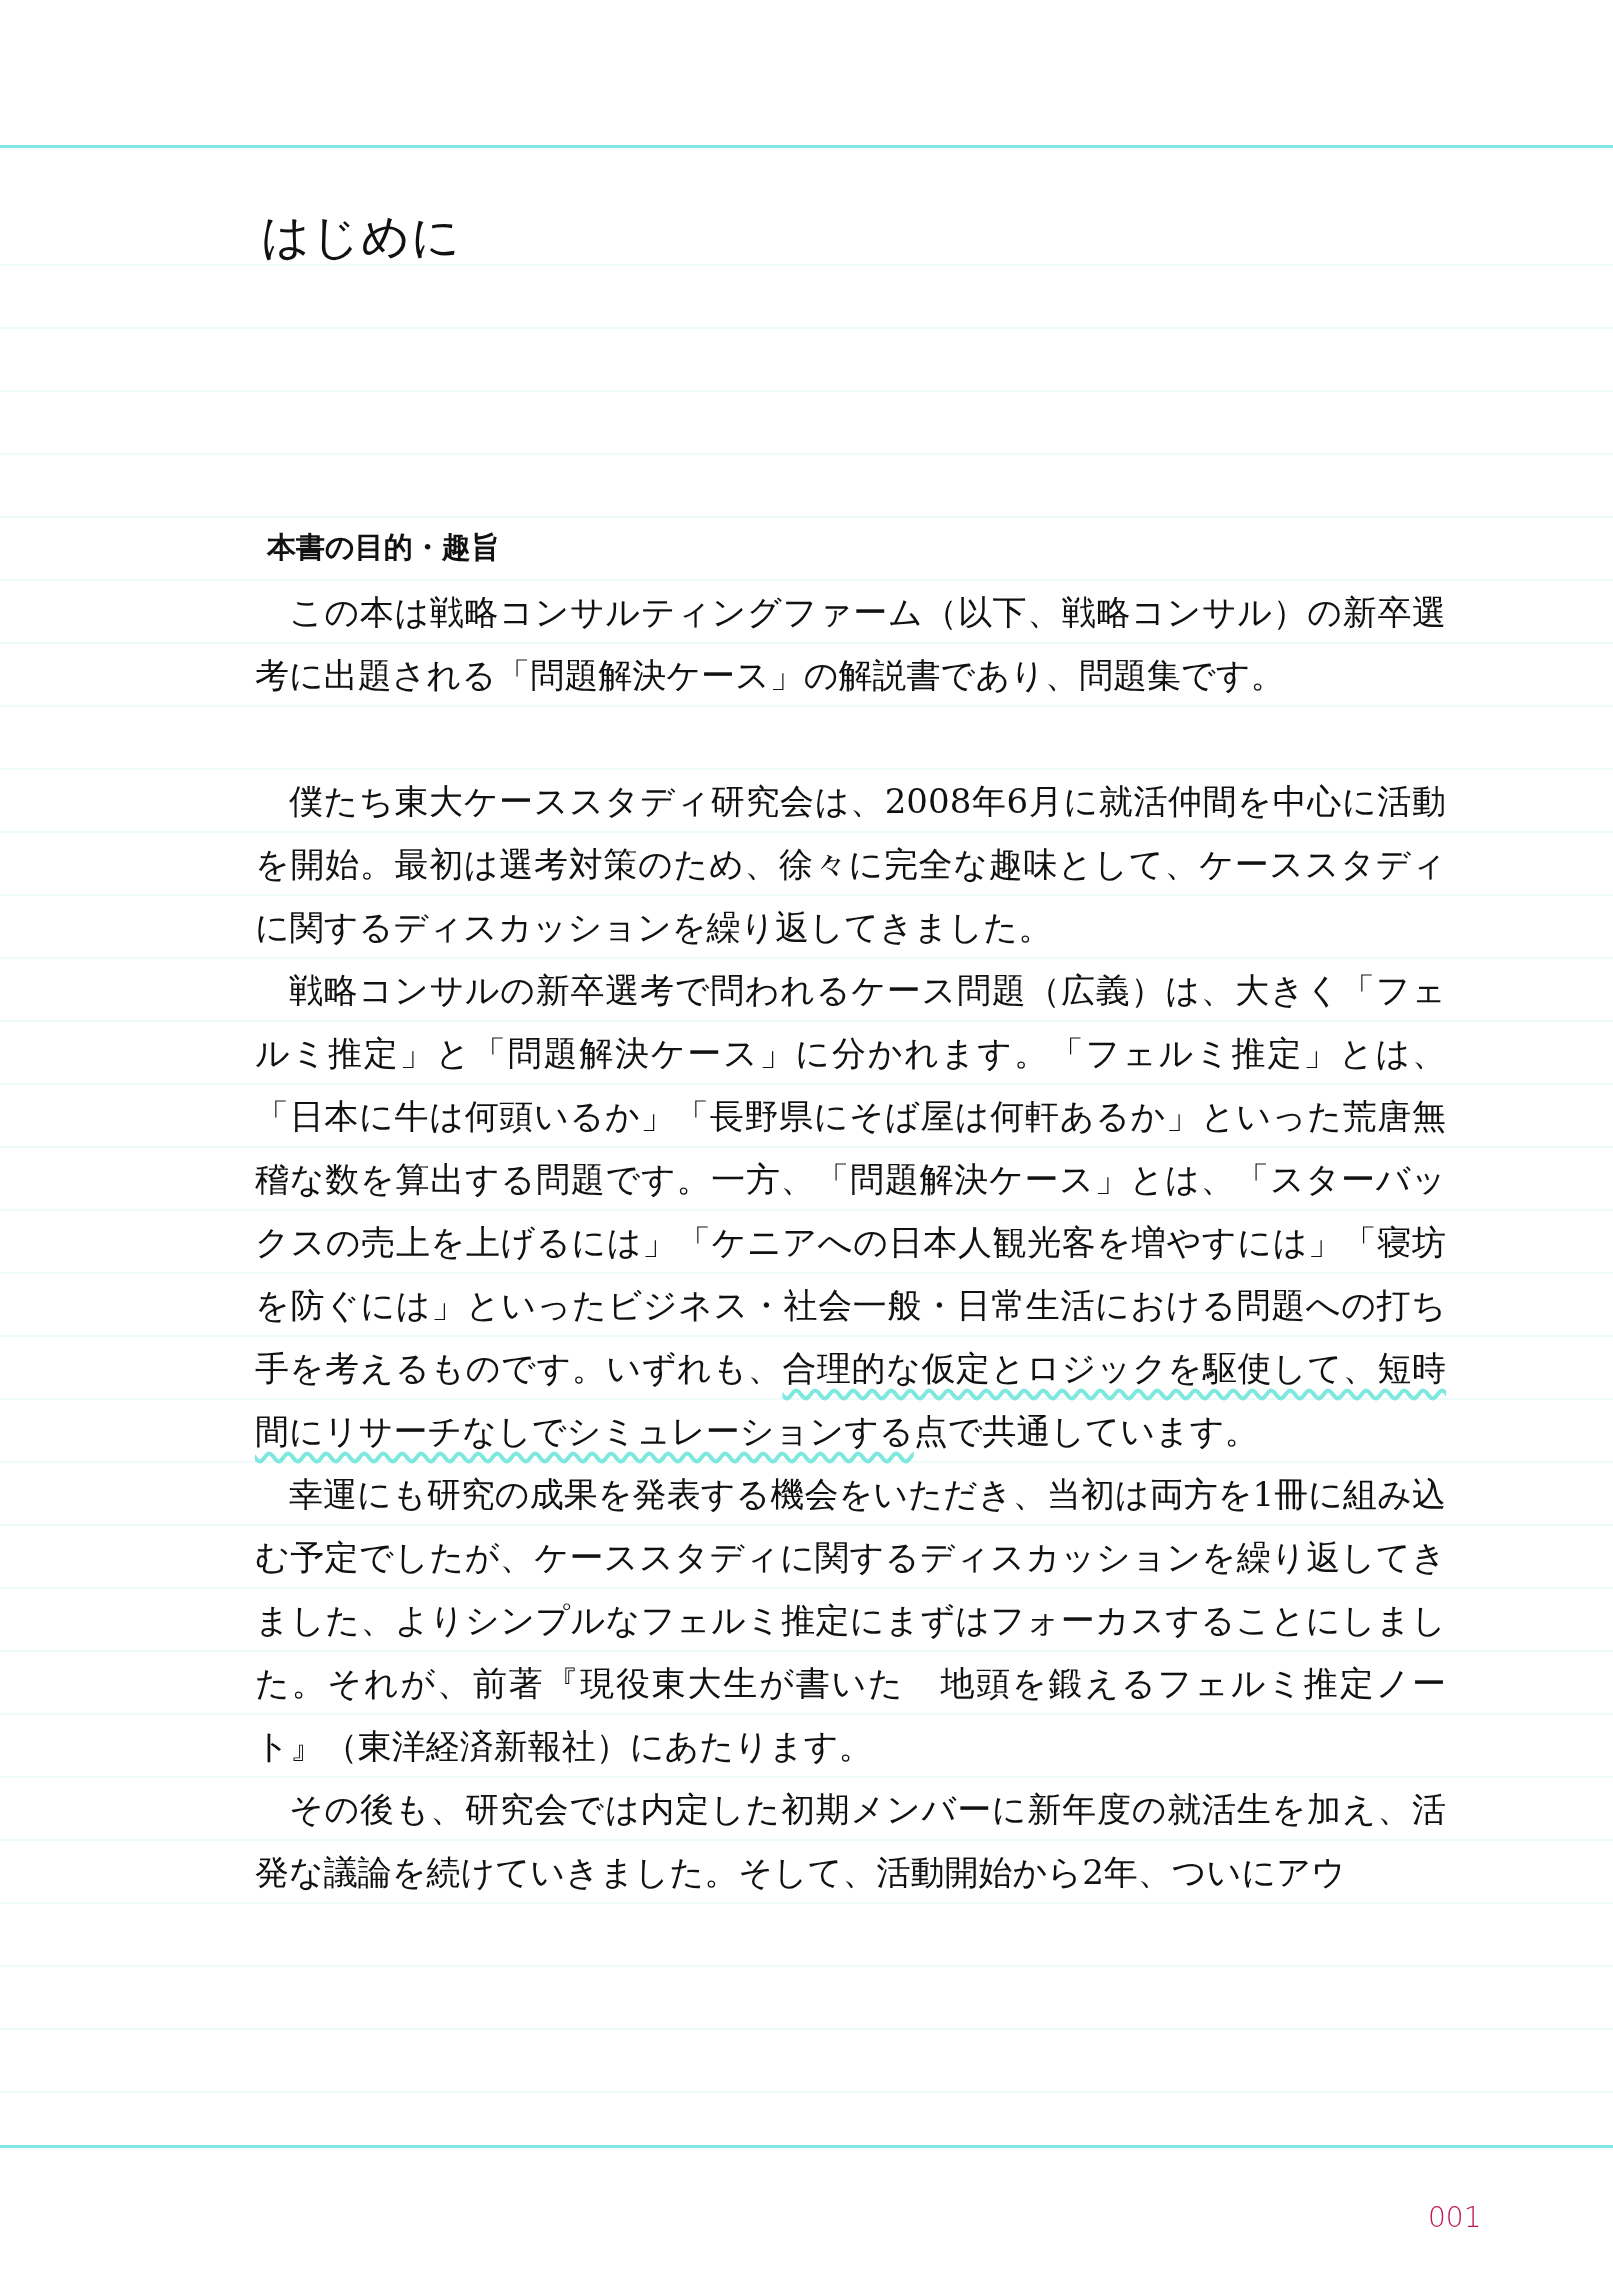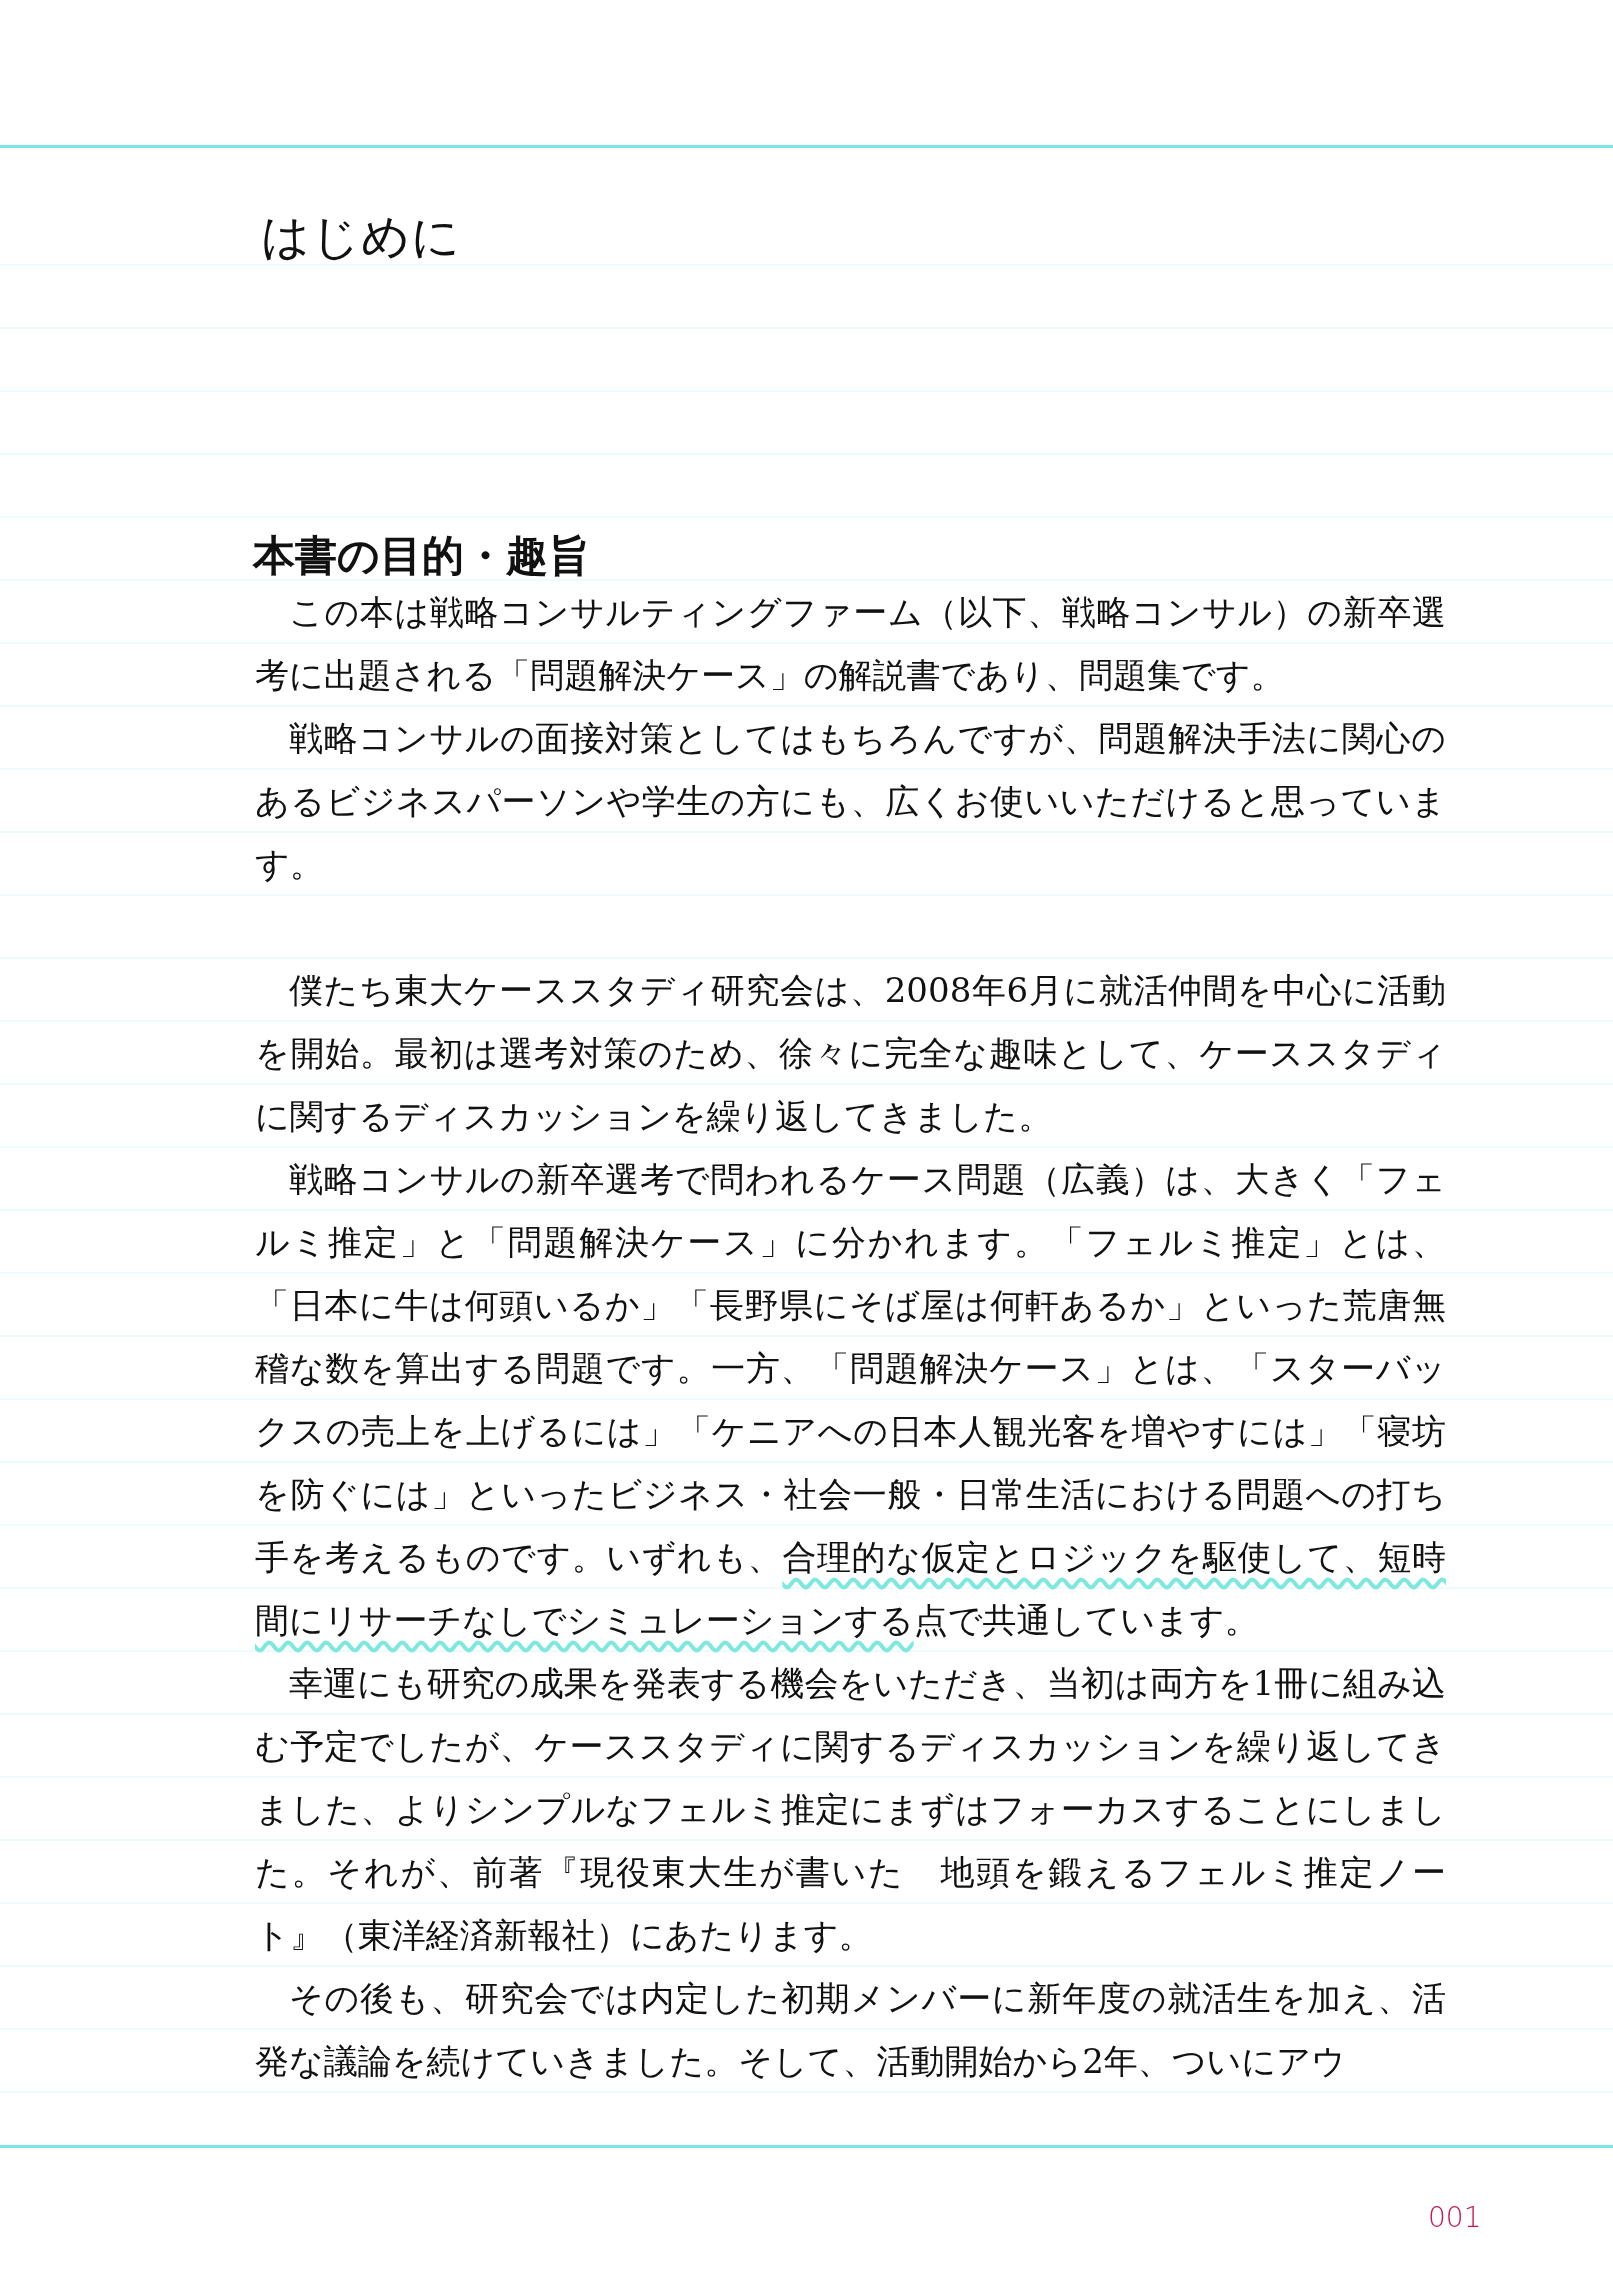--- a/index.html
+++ b/index.html
@@ -4,41 +4,40 @@
 <style>
   html, body { margin: 0; padding: 0; background: #ffffff; }
   body { width: 1613px; height: 2289px; position: relative; overflow: hidden; }
   .page { position: absolute; left: 0; top: 0; width: 1451px; height: 2289px; }
   .rule-top, .rule-bottom { position: absolute; left: 0; width: 1613px; height: 2.8px; background: #7fe6e6; }
   .rule-top { top: 145px; }
   .rule-bottom { top: 2145px; }
   .ruled-lines { position: absolute; left: 0; top: 203px; width: 1613px; height: 1929px;
     background-image: repeating-linear-gradient(to bottom, transparent 0px, transparent 61px, #eefbfb 61px, #eefbfb 63px); }
   .title { position: absolute; left: 261px; top: 205px; font-family: "DejaVu Sans", sans-serif; font-size: 48px; font-weight: 300; color: #111; letter-spacing: 0.9px; }
-  .section-heading { position: absolute; left: 253px; top: 528px; font-family: Liberation Mono, monospace; font-weight: bold; font-size: 42px; color: #111; }
+  .section-heading { position: absolute; left: 267px; top: 528px; font-family: Liberation Mono, monospace; font-weight: bold; font-size: 29px; color: #111; }
   .body { position: absolute; left: 255px; top: 581px; width: 1191px; font-family: "DejaVu Serif", serif; font-size: 34px; line-height: 63px; color: #111; }
   .para { margin: 0; text-indent: 1em; text-align: justify; }
   .para.gap { margin-top: 63px; }
   .wavy { text-decoration: underline wavy #7ee8de; text-decoration-thickness: 3.7px; text-underline-offset: 9.2px; }
   .page-number { position: absolute; left: 1428px; top: 2201px; font-family: "DejaVu Sans", sans-serif; font-weight: 200; font-size: 28px; color: #be185d; }
 </style>
 </head>
 <body>
 
 <div class="page">
   <div class="ruled-lines"></div>
   <div class="rule-top"></div>
 
   <div class="title">はじめに</div>
 
   <div class="section-heading">本書の目的・趣旨</div>
 
   <div class="body">
     <p class="para">この本は戦略コンサルティングファーム（以下、戦略コンサル）の新卒選考に出題される「問題解決ケース」の解説書であり、問題集です。</p>
-    <p class="para">戦略コンサルの面接対策としてはもちろんですが、問題解決手法に関心のあるビジネスパーソンや学生の方にも、広くお使いいただけると思っています。</p>
     <p class="para gap">僕たち東大ケーススタディ研究会は、2008年6月に就活仲間を中心に活動を開始。最初は選考対策のため、徐々に完全な趣味として、ケーススタディに関するディスカッションを繰り返してきました。</p>
     <p class="para"><span>戦略コンサルの新卒選考で問われるケース問題（広義）は、大きく「フェルミ推定」と「問題解決ケース」に分かれます。「フェルミ推定」とは、「日本に牛は何頭いるか」「長野県にそば屋は何軒あるか」といった荒唐無稽な数を算出する問題です。一方、「問題解決ケース」とは、「スターバックスの売上を上げるには」「ケニアへの日本人観光客を増やすには」「寝坊を防ぐには」といったビジネス・社会一般・日常生活における問題への打ち手を考えるものです。いずれも、</span><span class="wavy">合理的な仮定とロジックを駆使して、短時間にリサーチなしでシミュレーションする</span><span>点で共通しています。</span></p>
     <p class="para">幸運にも研究の成果を発表する機会をいただき、当初は両方を1冊に組み込む予定でしたが、ケーススタディに関するディスカッションを繰り返してきました、よりシンプルなフェルミ推定にまずはフォーカスすることにしました。それが、前著『現役東大生が書いた　地頭を鍛えるフェルミ推定ノート』（東洋経済新報社）にあたります。</p>
     <p class="para">その後も、研究会では内定した初期メンバーに新年度の就活生を加え、活発な議論を続けていきました。そして、活動開始から2年、ついにアウ</p>
   </div>
 
   <div class="rule-bottom"></div>
   <div class="page-number">001</div>
 </div>
 

